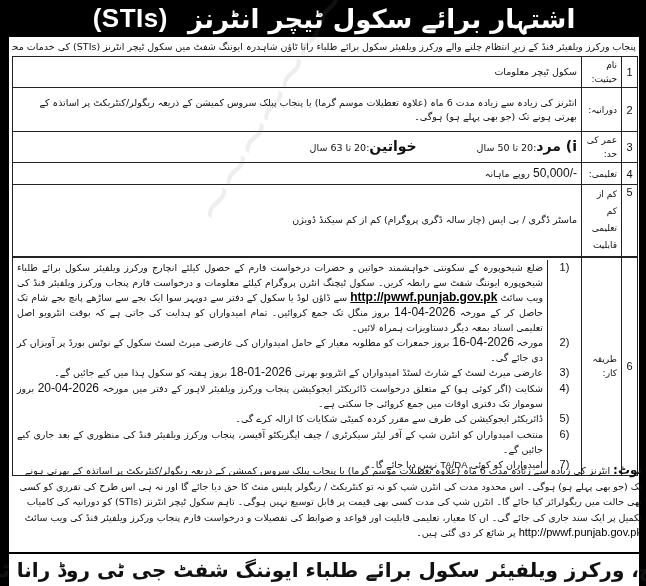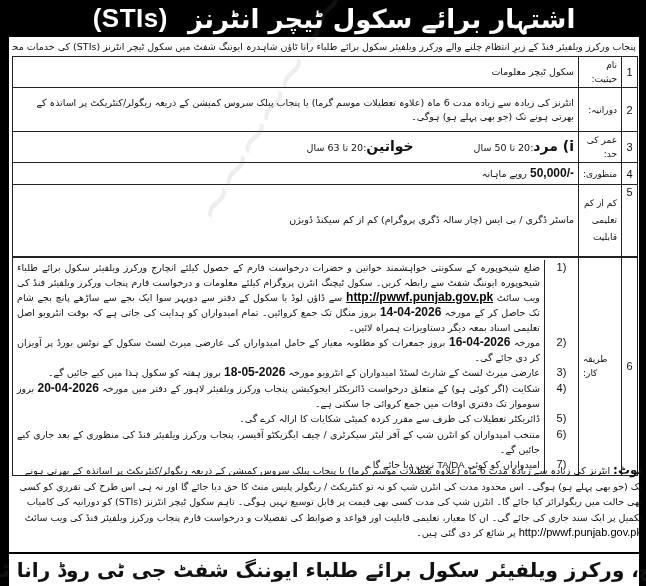--- a/index.html
+++ b/index.html
@@ -14,21 +14,21 @@
   .banner .latin { font-family: Liberation Sans, sans-serif; font-weight: bold; margin: 0 20px; }
 
   .intro { position: absolute; left: 12px; top: 39px; width: 624px; height: 16px; direction: rtl; text-align: right;
            font-size: 9.5px; line-height: 16px; white-space: nowrap; overflow: hidden; }
 
   table.ad { position: absolute; left: 12px; top: 56px; width: 626px; border-collapse: collapse; direction: rtl; }
   table.ad td { border: 1px solid #222; font-size: 9.5px; line-height: 14px; vertical-align: middle; padding: 1px 4px; text-align: right; }
   table.ad td.num { width: 16px; text-align: center; font-family: "Liberation Sans", sans-serif; font-size: 11px; padding: 0; }
   table.ad td.lbl { width: 40px; font-size: 9px; }
   table.ad tr.thick-top td { border-top: 2px solid #222; }
-  .b { font-weight: bold; font-family: "Liberation Sans", sans-serif; font-size: 12px; }
+  .b { font-weight: normal; font-family: "Liberation Sans", sans-serif; font-size: 12px; }
   .bur { font-weight: bold; font-size: 14px; }
   .link { font-family: "Liberation Sans", sans-serif; font-weight: bold; font-size: 12px; text-decoration: underline; color: #000; margin-top: 42px; }
   .age-wrap { display: flex; gap: 60px; }
 
   .procedure { list-style: none; }
   .procedure li { display: flex; direction: rtl; min-height: 16px; }
   .procedure .pnum { width: 34px; flex: 0 0 34px; text-align: center; font-family: "Liberation Sans", sans-serif; font-size: 11px; border-left: 1px solid #222; }
   .procedure .ptxt { flex: 1; padding: 0 4px; font-size: 9.5px; line-height: 15px; text-align: justify; }
 
   .note { position: absolute; left: 16px; top: 463px; width: 626px; direction: rtl; text-align: right; font-size: 9.5px; line-height: 15.5px; }
@@ -68,34 +68,34 @@
     <td class="lbl">عمر کی حد:</td>
     <td colspan="2" style="height:22px">
       <div class="age-wrap">
         <span><span class="bur">i) مرد</span><span>:20 تا 50 سال</span></span>
         <span><span class="bur">خواتین</span><span>:20 تا 63 سال</span></span>
       </div>
     </td>
   </tr>
   <tr>
     <td class="num">4</td>
-    <td class="lbl">منظوری:</td>
+    <td class="lbl">تعلیمی:</td>
     <td colspan="2" style="height:22px">
       <span class="b" dir="ltr">50,000/-</span>
       <span>روپے ماہانہ</span>
     </td>
   </tr>
   <tr>
     <td class="num" style="vertical-align:top">5</td>
     <td class="lbl" style="height:72px; line-height:17px">کم از کم تعلیمی قابلیت</td>
     <td colspan="2">ماسٹر ڈگری / بی ایس (چار سالہ ڈگری پروگرام) کم از کم سیکنڈ ڈویژن</td>
   </tr>
   <tr class="thick-top">
     <td class="num">6</td>
-    <td class="lbl" style="text-align:left">طریقہ کار:</td>
+    <td class="lbl" style="text-align:right">طریقہ کار:</td>
     <td colspan="2" style="padding:2px 0">
       <ul class="procedure">
         <li>
           <span class="pnum">(1</span>
           <span class="ptxt">
             <span>ضلع شیخوپورہ کے سکونتی خواہشمند خواتین و حضرات درخواست فارم کے حصول کیلئے انچارج ورکرز ویلفیئر سکول برائے طلباء شیخوپورہ ایوننگ شفٹ سے رابطہ کریں۔ سکول ٹیچنگ انٹرن پروگرام کیلئے معلومات و درخواست فارم پنجاب ورکرز ویلفیئر فنڈ کی ویب سائٹ</span>
             <span class="link" dir="ltr">http://pwwf.punjab.gov.pk</span>
             <span>سے ڈاؤن لوڈ یا سکول کے دفتر سے دوپہر سوا ایک بجے سے ساڑھے پانچ بجے شام تک حاصل کر کے مورخہ</span>
             <span class="b" dir="ltr">14-04-2026</span>
             <span>بروز منگل تک جمع کروائیں۔ تمام امیدواران کو ہدایت کی جاتی ہے کہ بوقت انٹرویو اصل تعلیمی اسناد بمعہ دیگر دستاویزات ہمراہ لائیں۔</span>
@@ -105,36 +105,36 @@
           <span class="pnum">(2</span>
           <span class="ptxt">
             <span>مورخہ</span>
             <span class="b" dir="ltr">16-04-2026</span>
             <span>بروز جمعرات کو مطلوبہ معیار کے حامل امیدواران کی عارضی میرٹ لسٹ سکول کے نوٹس بورڈ پر آویزاں کر دی جائے گی۔</span>
           </span>
         </li>
         <li>
           <span class="pnum">(3</span>
           <span class="ptxt">
-            <span>عارضی میرٹ لسٹ کے شارٹ لسٹڈ امیدواران کے انٹرویو مورخہ</span>
-            <span class="b" dir="ltr">18-05-2026</span>
+            <span>عارضی میرٹ لسٹ کے شارٹ لسٹڈ امیدواران کے انٹرویو بھرتی</span>
+            <span class="b" dir="ltr">18-01-2026</span>
             <span>بروز ہفتہ کو سکول ہذا میں کیے جائیں گے۔</span>
           </span>
         </li>
         <li>
           <span class="pnum">(4</span>
           <span class="ptxt">
             <span>شکایت (اگر کوئی ہو) کے متعلق درخواست ڈائریکٹر ایجوکیشن پنجاب ورکرز ویلفیئر لاہور کے دفتر میں مورخہ</span>
             <span class="b" dir="ltr">20-04-2026</span>
             <span>بروز سوموار تک دفتری اوقات میں جمع کروائی جا سکتی ہے۔</span>
           </span>
         </li>
         <li>
           <span class="pnum">(5</span>
-          <span class="ptxt">ڈائریکٹر تعطیلات کی طرف سے مقرر کردہ کمیٹی شکایات کا ازالہ کرے گی۔</span>
+          <span class="ptxt">ڈائریکٹر ایجوکیشن کی طرف سے مقرر کردہ کمیٹی شکایات کا ازالہ کرے گی۔</span>
         </li>
         <li>
           <span class="pnum">(6</span>
           <span class="ptxt">منتخب امیدواران کو انٹرن شپ کے آفر لیٹر سیکرٹری / چیف ایگزیکٹو آفیسر، پنجاب ورکرز ویلفیئر فنڈ کی منظوری کے بعد جاری کیے جائیں گے۔</span>
         </li>
         <li>
           <span class="pnum">(7</span>
           <span class="ptxt">
             <span>امیدواران کو کوئی</span>
             <span dir="ltr" style="font-family:Liberation Sans, sans-serif">TA/DA</span>

